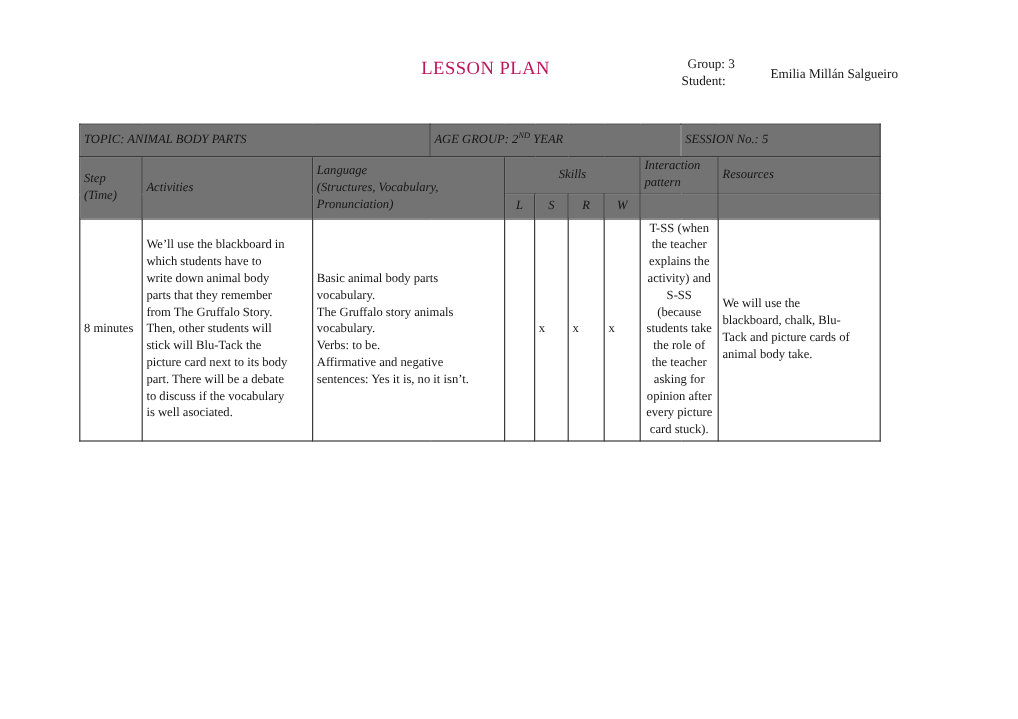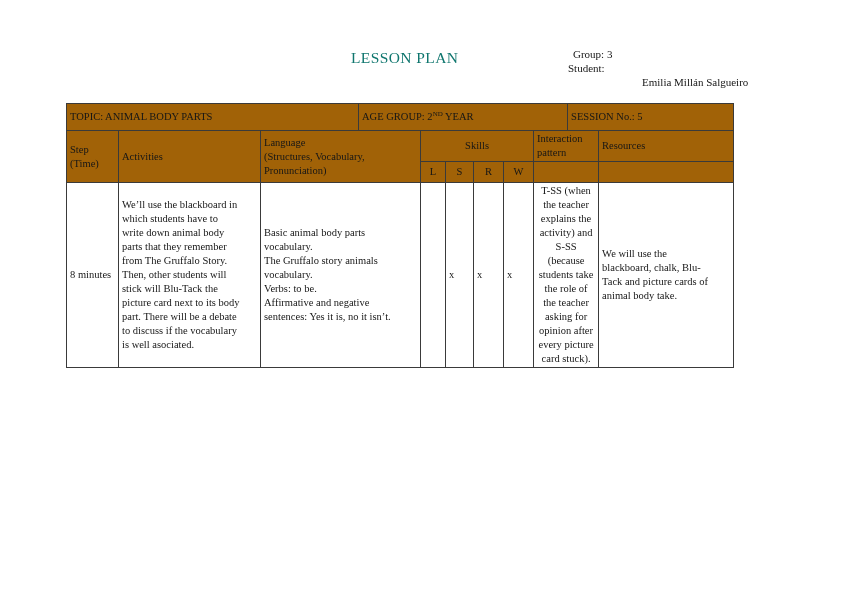--- a/index.html
+++ b/index.html
@@ -7,40 +7,40 @@
     position:relative;
     width:848px;height:599px;
     background:#ffffff;
     font-family:"Liberation Serif", serif;
     color:#161616;
     overflow:hidden;
   }
   .doc-title{
     position:absolute;left:351px;top:49px;
     font-size:15.5px;letter-spacing:0.4px;
-    color:#0f766e;
+    color:#be185d;
   }
   .meta-group{position:absolute;left:573px;top:36px;font-size:11px;margin-top:12px;}
   .meta-student{position:absolute;left:568px;top:62px;font-size:11px;}
-  .meta-name{position:absolute;left:642px;top:56px;font-size:11px;margin-top:20px;}
+  .meta-name{position:absolute;left:642px;top:56px;font-size:11px;}
 
   table.lesson{
     position:absolute;left:66px;top:103px;
     border-collapse:collapse;table-layout:fixed;
     width:667px;
   }
   table.lesson td{
     border:1px solid #3a3a3a;
     font-size:10.5px;
     line-height:14px;
     vertical-align:middle;
     padding:1px 3px;
     overflow:hidden;
   }
-  td.hd{background:#a16207;}
+  td.hd{background:#737373;font-style:italic;}
   .pre{white-space:pre-line;}
   .center{text-align:center;}
   .cell-topic,.cell-age,.cell-session{padding-left:4px;}
   sup.ord{font-size:7px;vertical-align:super;line-height:0;margin-top:16px;}
   .cell-activities{line-height:14.5px;padding:1px 2px;font-family:Liberation Serif, serif;}
   .cell-language{padding:1px 1px 1px 2px;}
   .cell-interaction-val{
     vertical-align:top;line-height:13.4px;padding:1px 2px;text-align:center;
   }
   .cell-resources-val{line-height:14.5px;}

